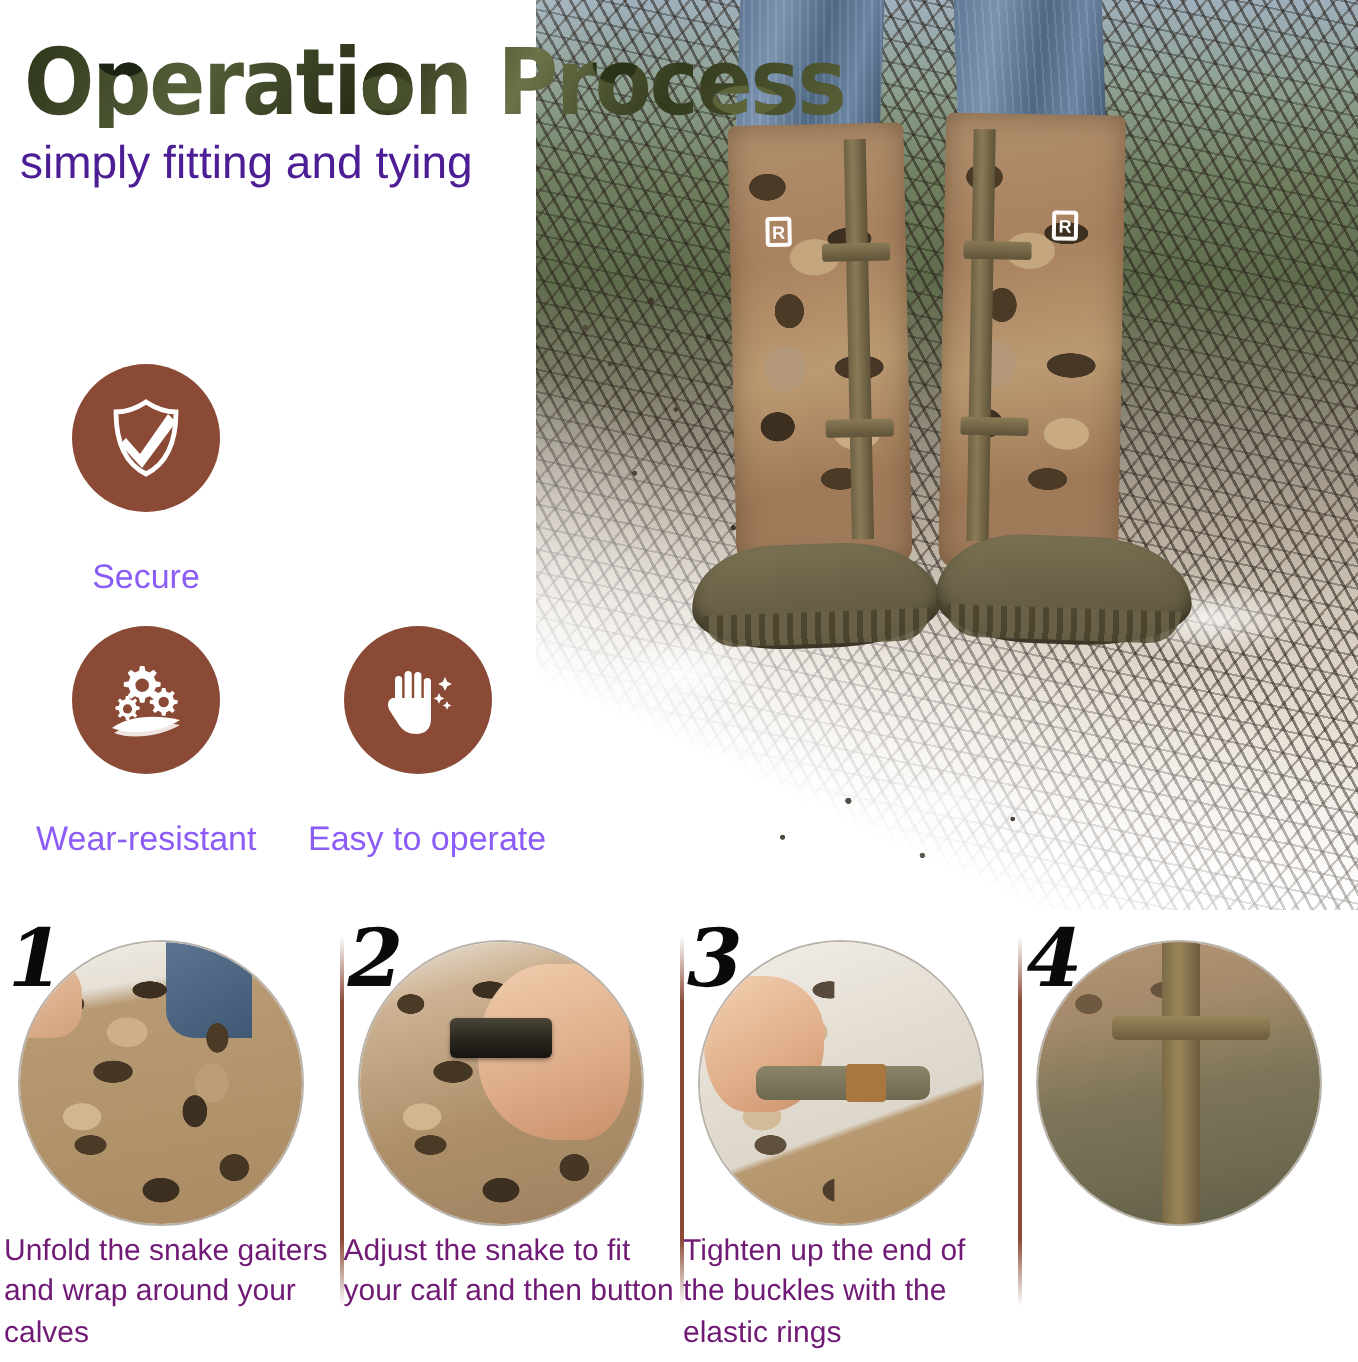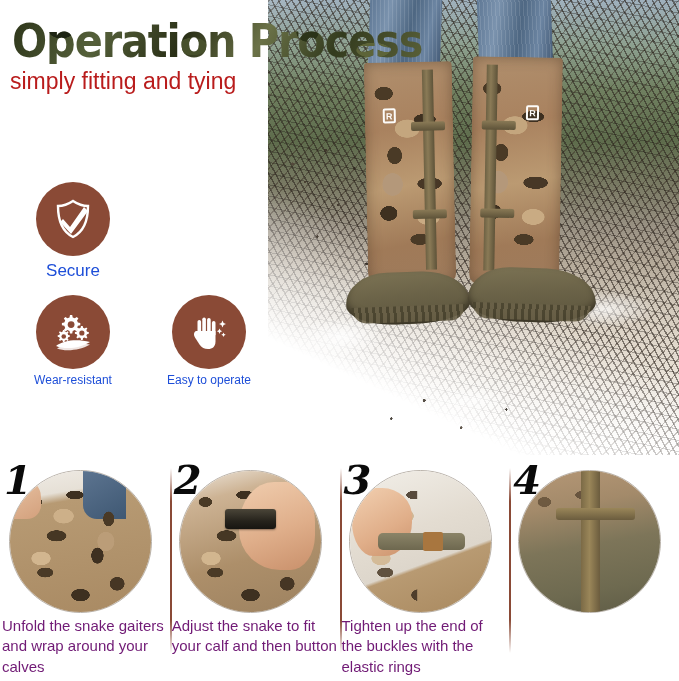--- a/index.html
+++ b/index.html
@@ -129,40 +129,40 @@
       radial-gradient(ellipse 20px 16px at 72% 30%, #2b3318 0 60%, transparent 64%),
       radial-gradient(ellipse 30px 12px at 88% 70%, #5d6438 0 60%, transparent 64%),
       linear-gradient(122deg, #2c3419 0%, #55603a 22%, #2a3017 42%, #6b7248 60%, #333b1e 78%, #5a6139 100%);
     -webkit-background-clip: text; background-clip: text;
     color: transparent;
     white-space: nowrap;
   }
   .subtitle {
     position: absolute; left: 10px; top: 68px;
     font: 400 23px/1.2 "Liberation Sans", sans-serif;
-    color: #b91c1c; white-space: nowrap; text-align: right;
+    color: #4c1d95; white-space: nowrap; text-align: right;
   }
 
   
   .features { position: absolute; left: 18px; top: 182px; width: 250px; }
   .feat-row { display: flex; gap: 26px; }
   .feat-row + .feat-row { margin-top: 14px; }
   .feat { width: 110px; text-align: center; }
   .feat-circle {
     width: 74px; height: 74px; margin: 0 auto;
     border-radius: 50%;
     background: #8a4a36;
     display: flex; align-items: center; justify-content: center;
   }
   .feat-label {
-    margin-top: 5px;
+    margin-top: 23px;
     font: 400 17px/1.15 "Liberation Sans", sans-serif;
-    color: #1d4ed8; white-space: nowrap;
-  }
-  .feat.wide .feat-label { font-size: 12px; }
+    color: #8b5cf6; white-space: nowrap;
+  }
+  .feat.wide .feat-label { font-size: 17px; }
 
   
   .steps {
     position: absolute; left: 0; top: 458px;
     width: 679px; height: 223px;
     display: flex;
   }
   .step {
     position: relative;
     width: 169.75px; height: 100%;

